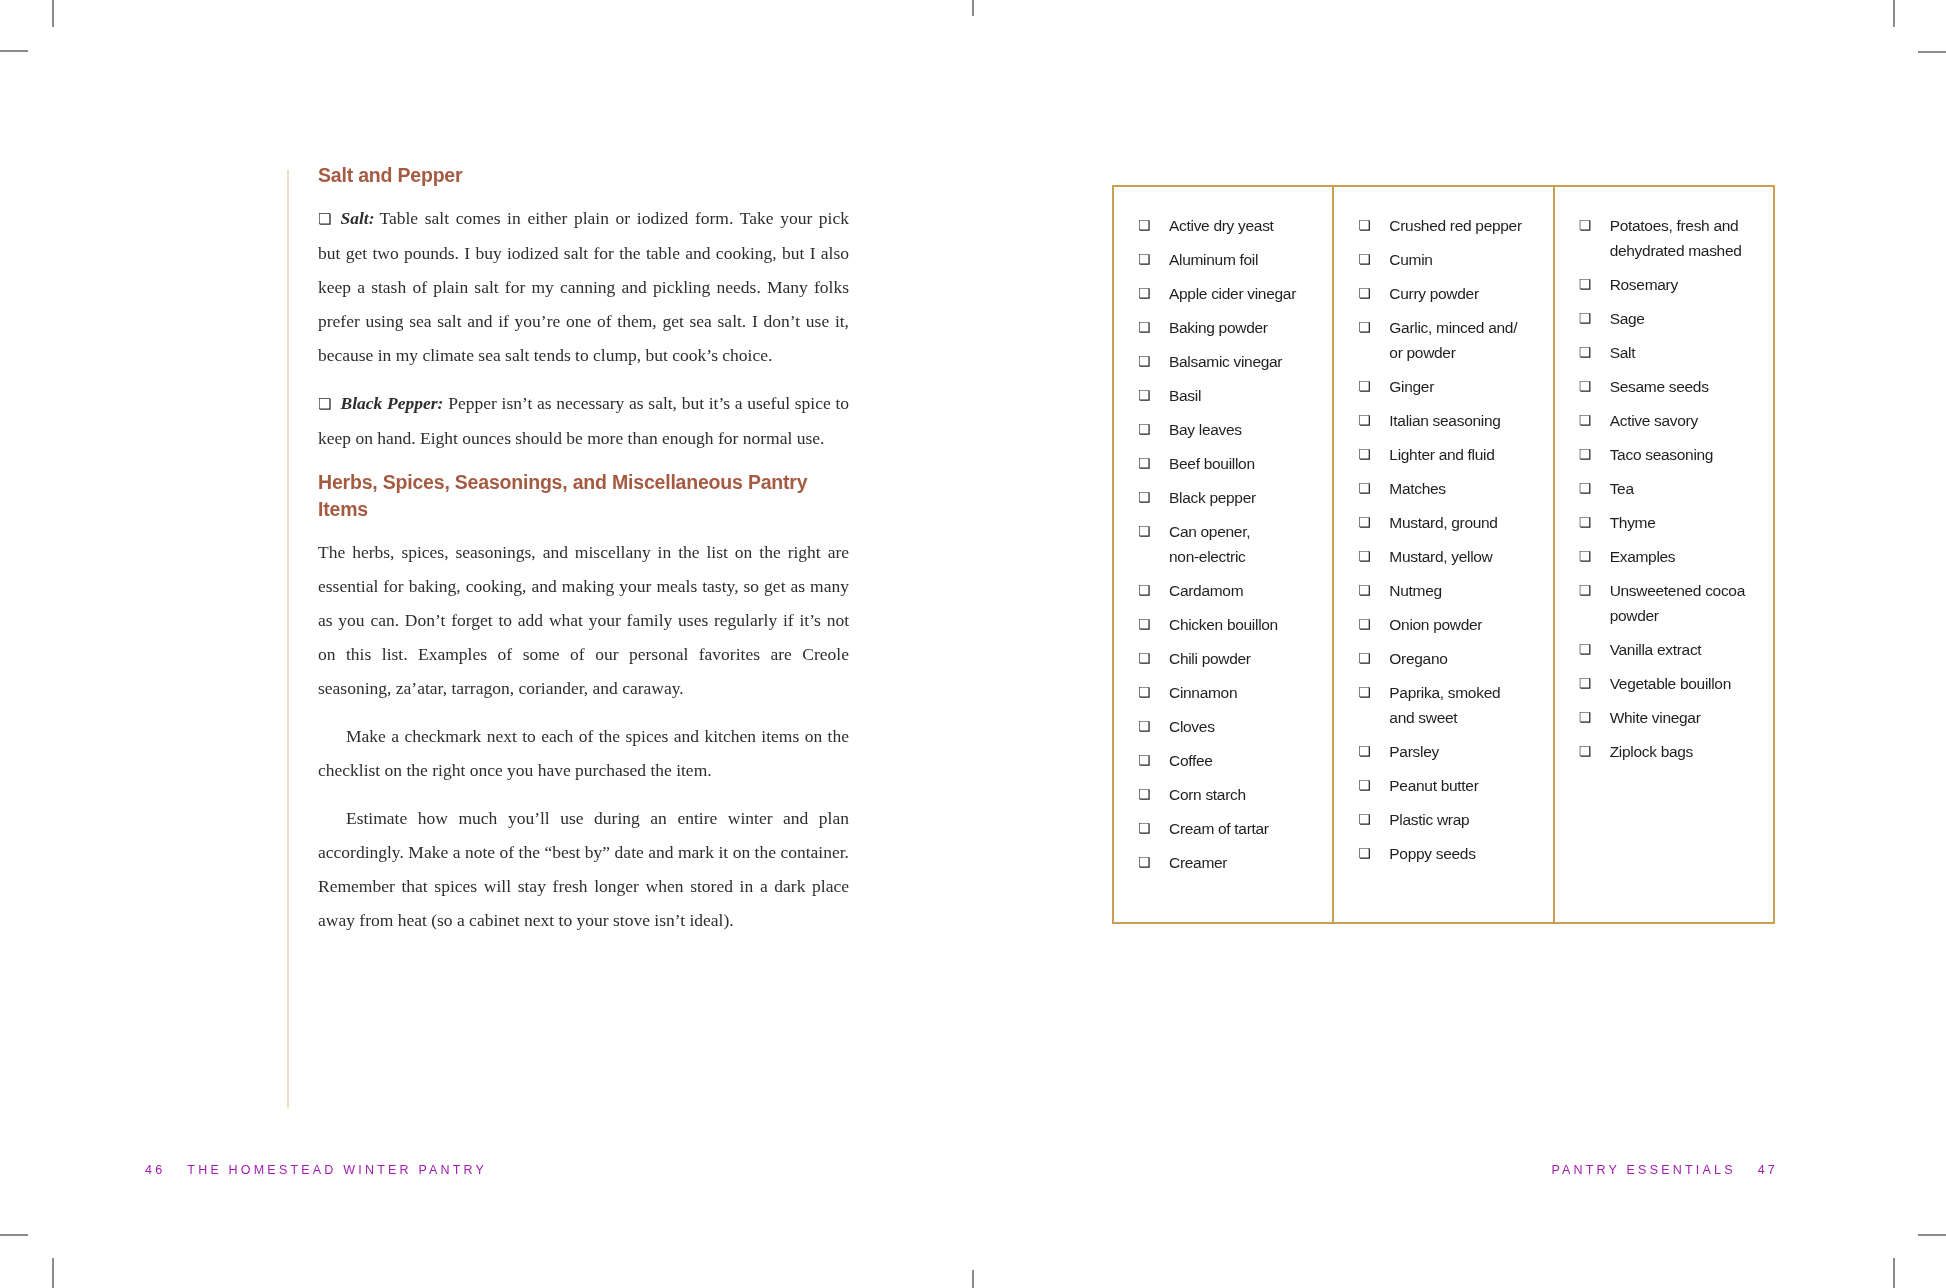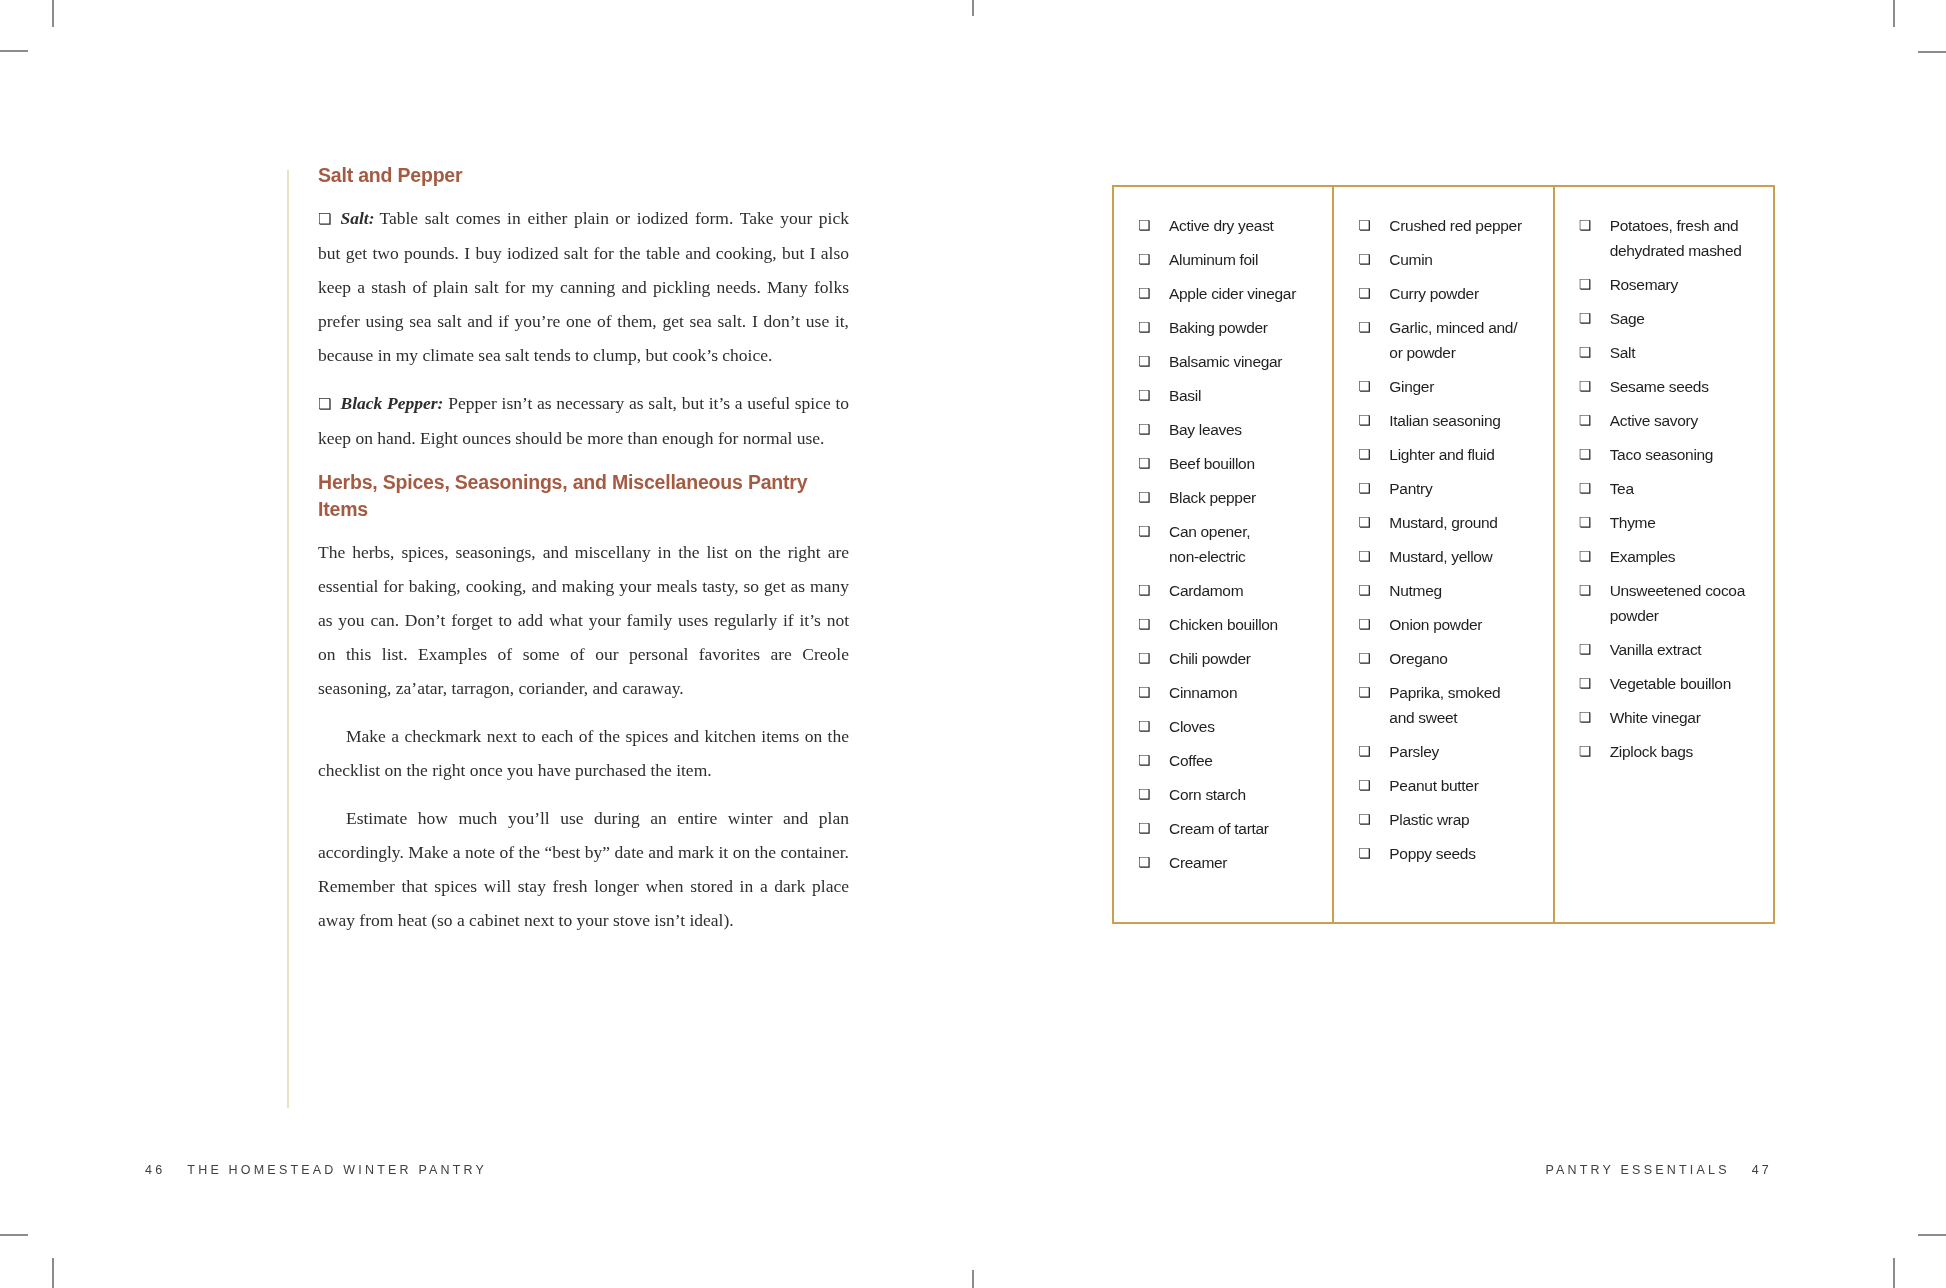--- a/index.html
+++ b/index.html
@@ -89,27 +89,27 @@
   }
   .check-item .lbl { white-space: pre-line; }
 
   
   .footer {
     position: absolute;
     top: 1163px;
     font-family: "Liberation Sans", sans-serif;
     font-size: 12.5px;
     letter-spacing: 3.2px;
-    color: #404040;
+    color: #a21caf;
     white-space: nowrap;
   }
   .footer-left { left: 145px; }
   .footer-right { right: 156px; text-align: right; }
   .footer .pgnum { margin-right: 22px; }
-  .footer-right .pgnum { margin-right: 18px; margin-left: 22px; }
+  .footer-right .pgnum { margin-right: 12px; margin-left: 22px; }
 </style>
 </head>
 <body>
 
 <div class="crop v" style="left:52px; top:0; height:27px;"></div>
 <div class="crop h" style="left:0; top:50px; width:28px;"></div>
 <div class="crop v" style="left:972px; top:0; height:16px;"></div>
 <div class="crop v" style="left:1893px; top:0; height:27px;"></div>
 <div class="crop h" style="left:1918px; top:51px; width:28px;"></div>
 <div class="crop h" style="left:0; top:1234px; width:28px;"></div>
@@ -239,21 +239,21 @@
       <div class="check-item">
         <span class="cbx">❏</span>
         <span class="lbl">Italian seasoning</span>
       </div>
       <div class="check-item">
         <span class="cbx">❏</span>
         <span class="lbl">Lighter and fluid</span>
       </div>
       <div class="check-item">
         <span class="cbx">❏</span>
-        <span class="lbl">Pantry</span>
+        <span class="lbl">Matches</span>
       </div>
       <div class="check-item">
         <span class="cbx">❏</span>
         <span class="lbl">Mustard, ground</span>
       </div>
       <div class="check-item">
         <span class="cbx">❏</span>
         <span class="lbl">Mustard, yellow</span>
       </div>
       <div class="check-item">

